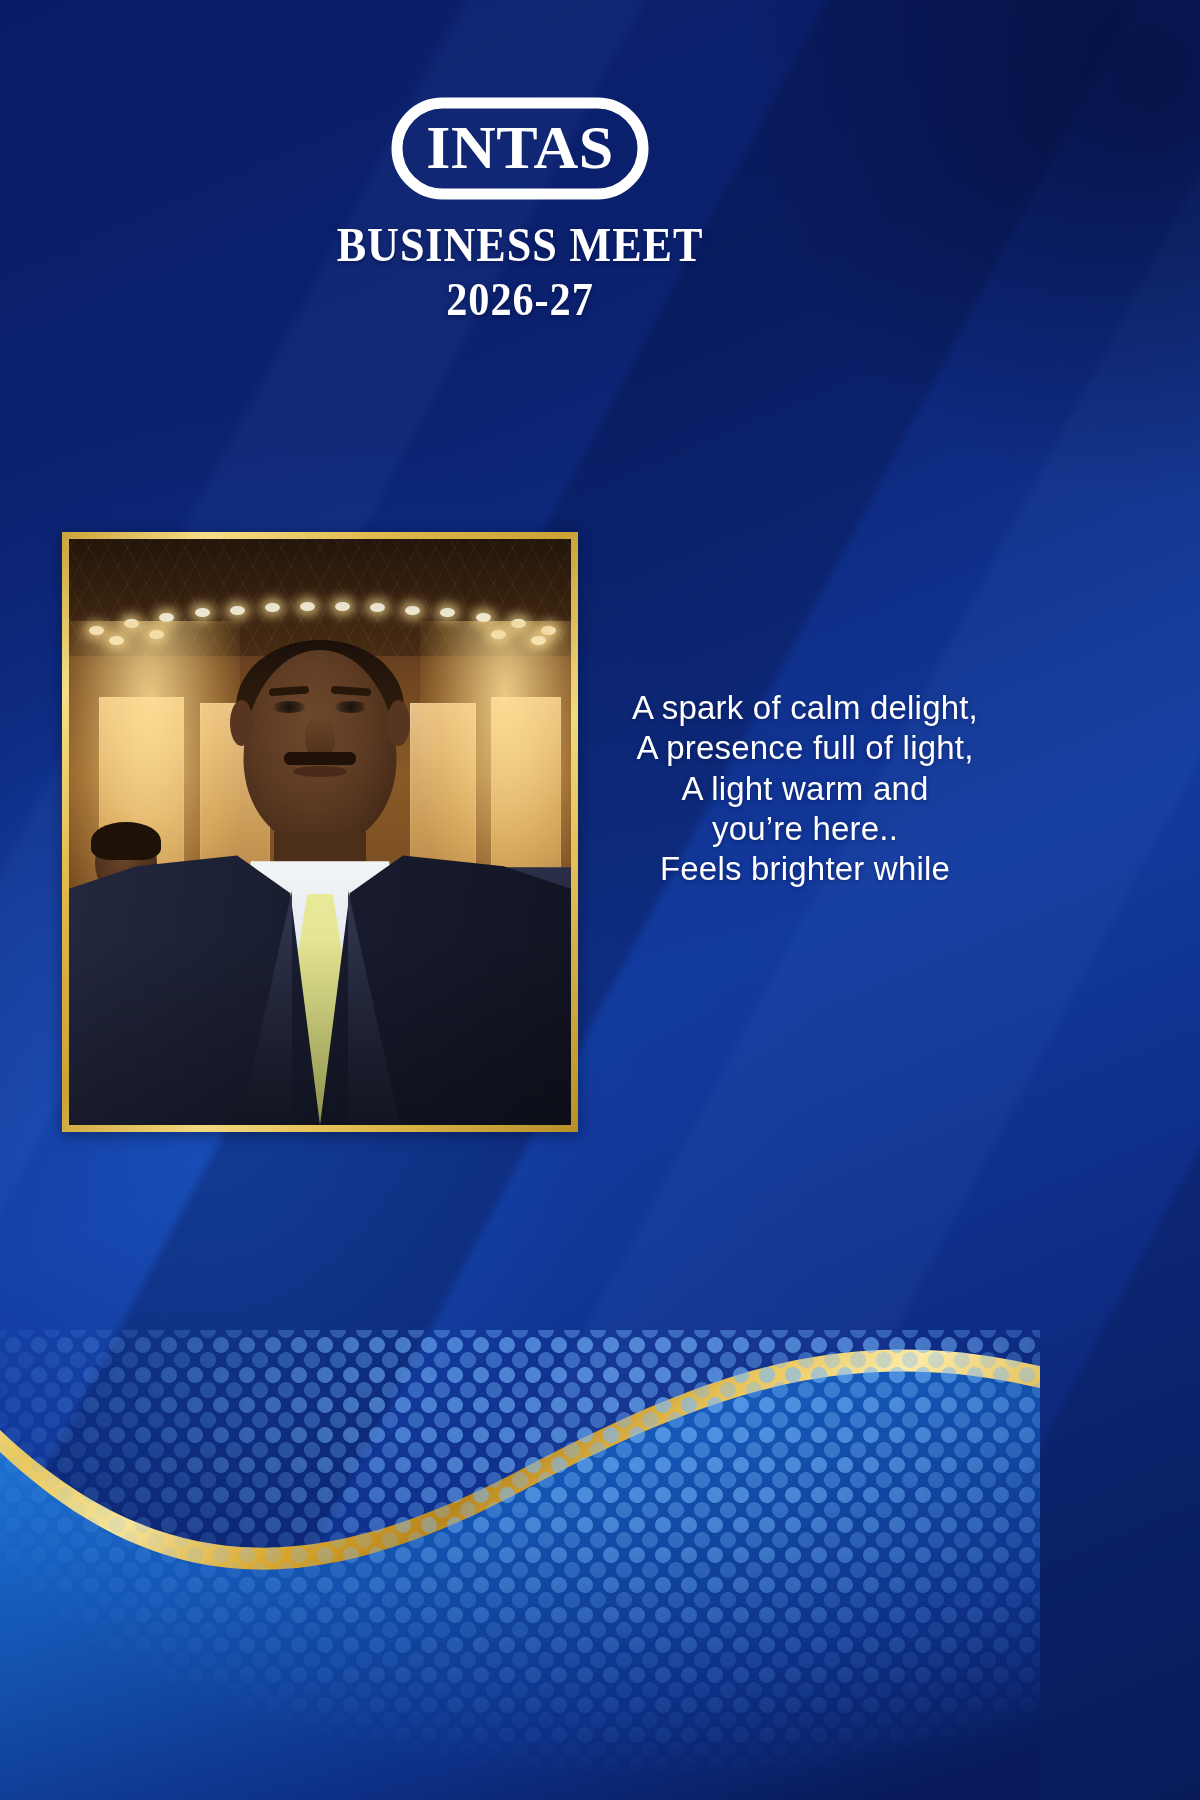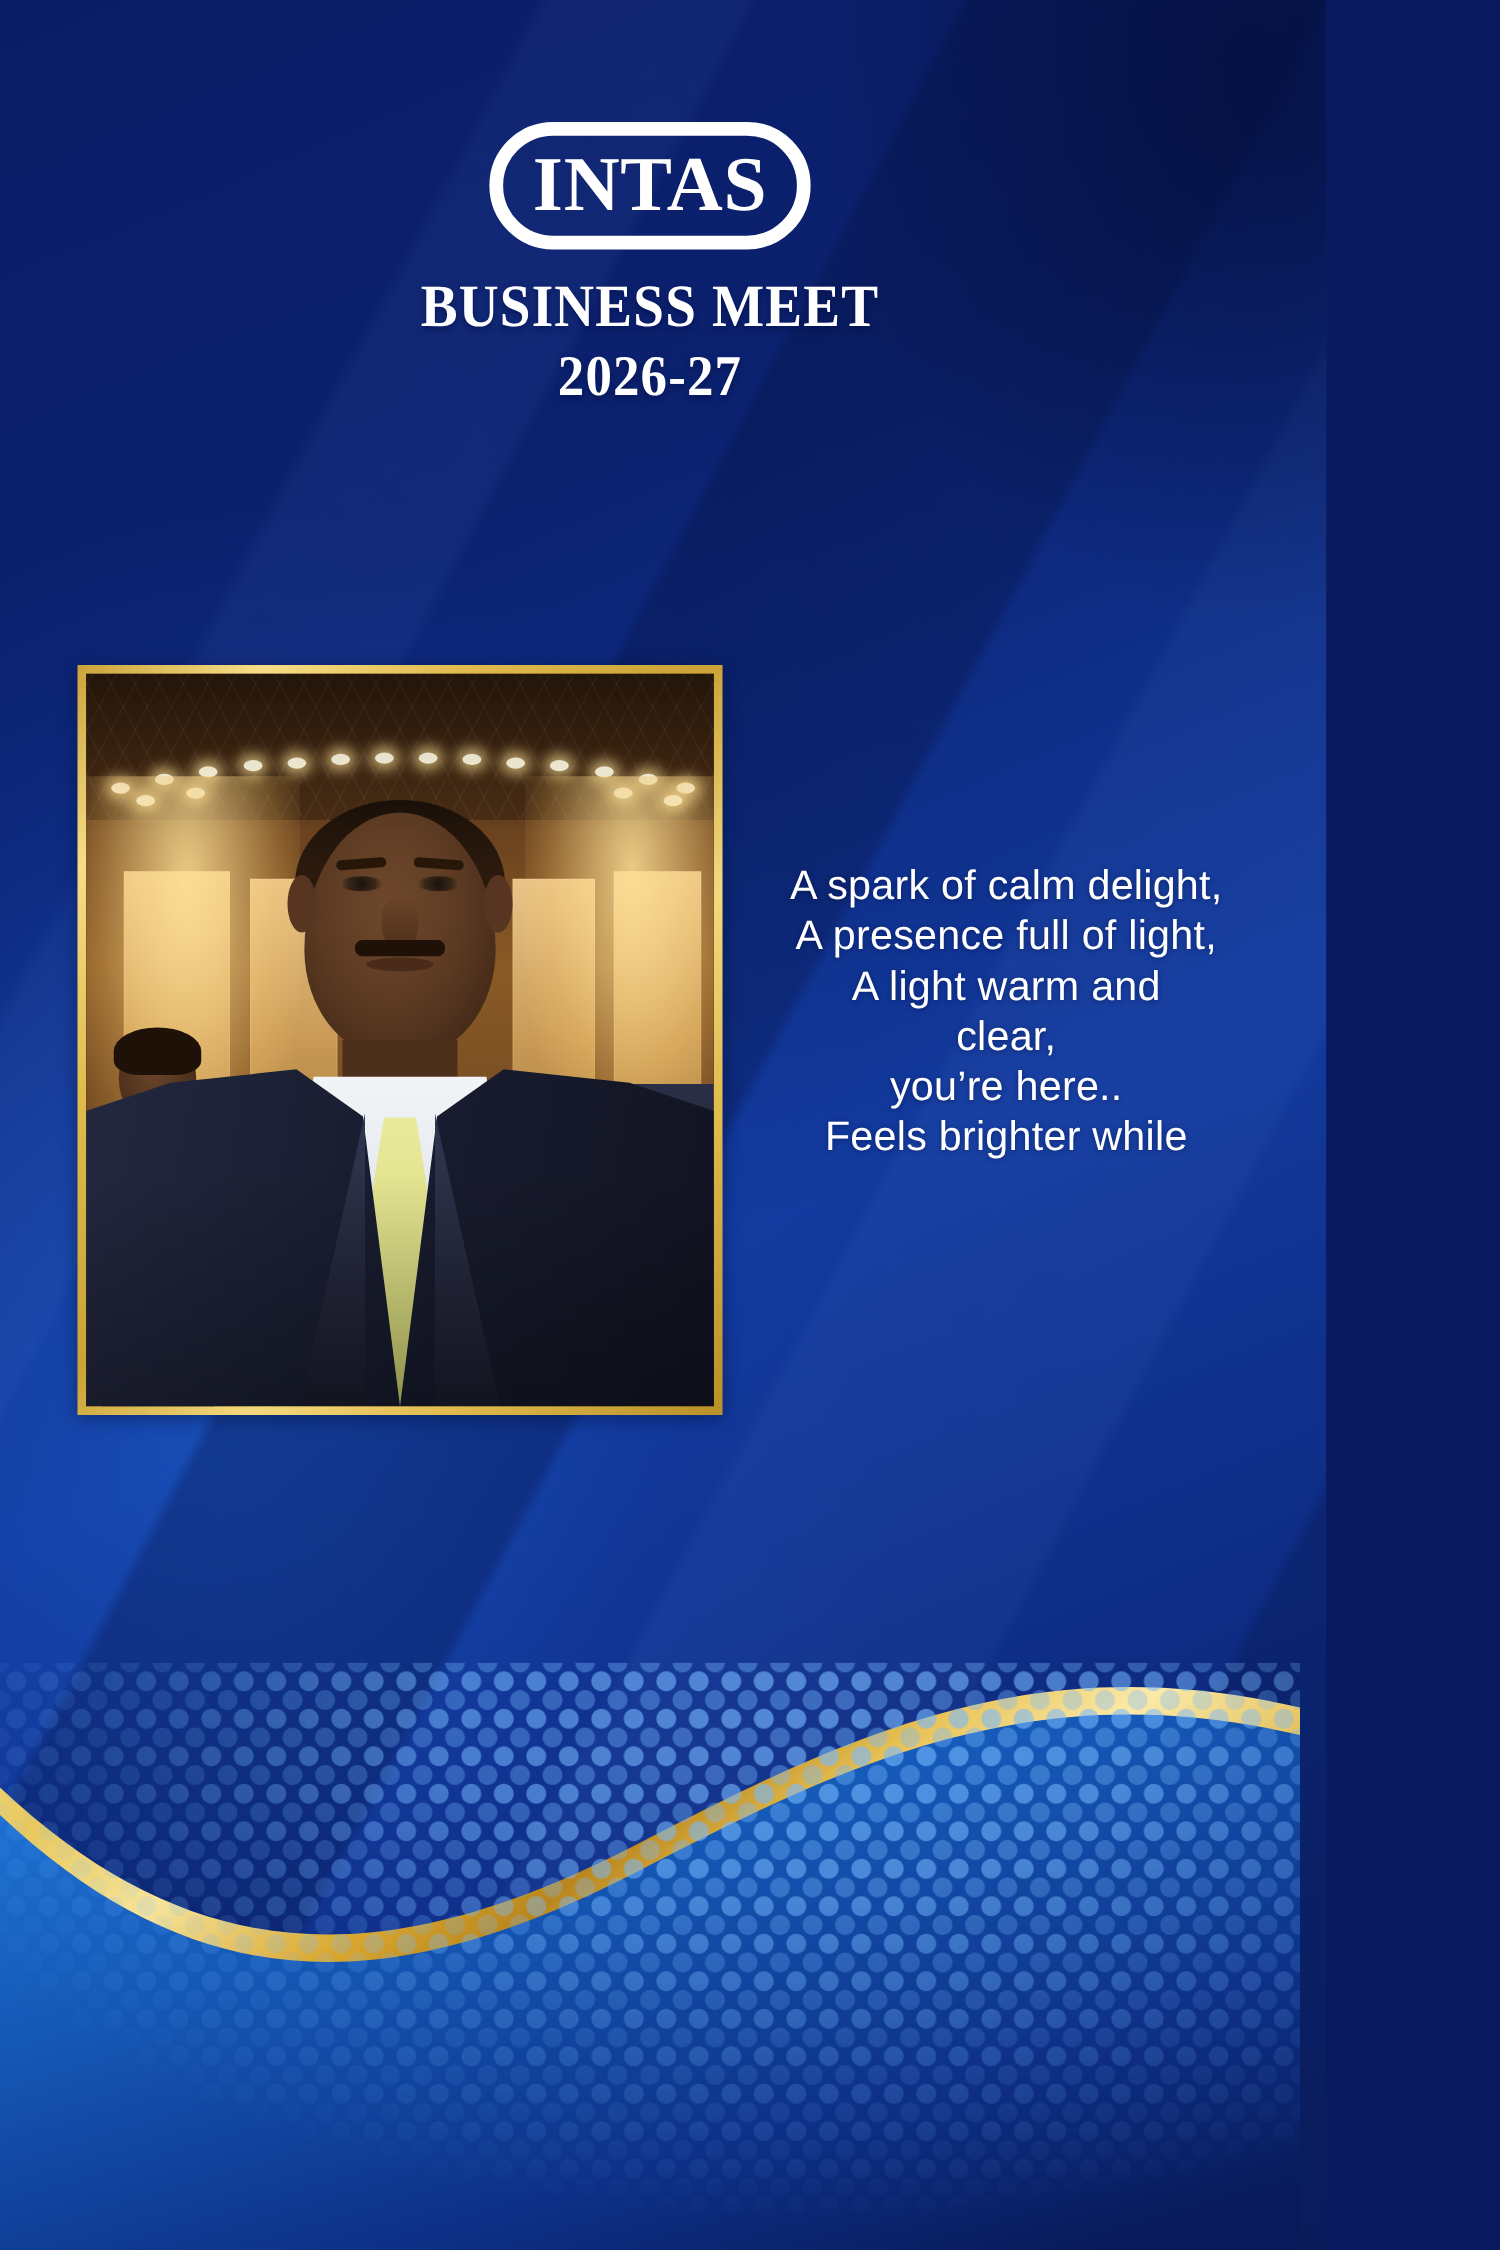--- a/index.html
+++ b/index.html
@@ -1,24 +1,23 @@
 <!DOCTYPE html>
 <html><head>
 <meta charset="utf-8">
 <style>
   html,body{margin:0;padding:0;background:#0a1a5e;}
   body{width:1200px;height:1800px;overflow:hidden;font-family:"Liberation Sans",sans-serif;}
 
   #poster{
     position:relative;
-    width:1040px;
+    width:1200px;
     height:1800px;
     overflow:hidden;
     background:#0b2270;
-    padding-left:21px;
   }
 
   
   .bg-base{
     position:absolute;inset:0;
     background:
       radial-gradient(ellipse 70% 55% at 18% 62%, rgba(30,95,205,.55) 0%, rgba(20,65,170,.20) 45%, rgba(0,0,0,0) 72%),
       linear-gradient(157deg,#0a1c66 0%, #0b2270 26%, #123a9e 55%, #0e2d86 74%, #0a1f63 100%);
   }
   .bg-diag{
@@ -333,21 +332,20 @@
       <div class="lapel r"></div>
 
       <div class="photo-shade"></div>
     </div>
   </div>
 
   <div class="poem">
     <div>A spark of calm delight,</div>
     <div>A presence full of light,</div>
     <div>A light warm and</div>
-    <div>clear,</div>
     <div>you’re here..</div>
     <div>Feels brighter while</div>
   </div>
 
   <div class="bottom">
     <svg viewBox="0 0 1040 620" preserveAspectRatio="none" xmlns="http://www.w3.org/2000/svg" aria-hidden="true">
       <defs>
         <linearGradient id="goldwave" x1="0" y1="0" x2="1" y2="0.25">
           <stop offset="0" stop-color="#f3dd8e"></stop>
           <stop offset="0.14" stop-color="#e9c85c"></stop>

